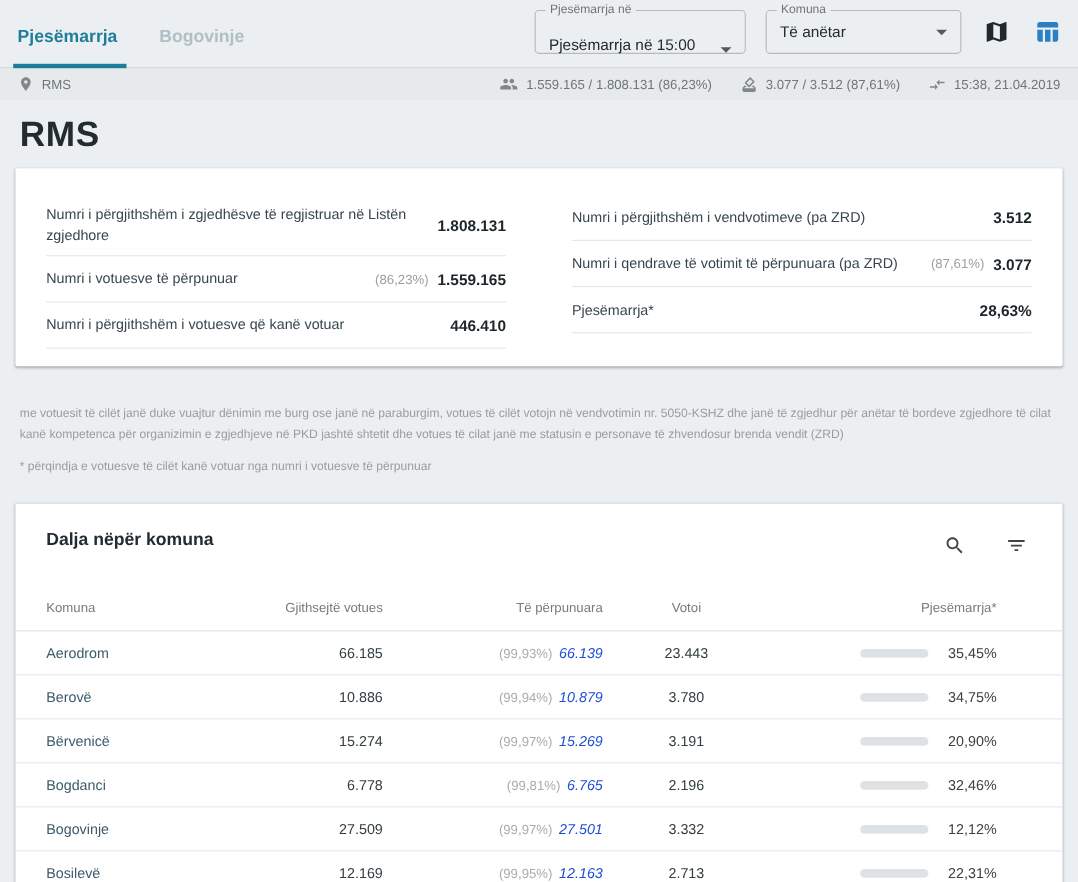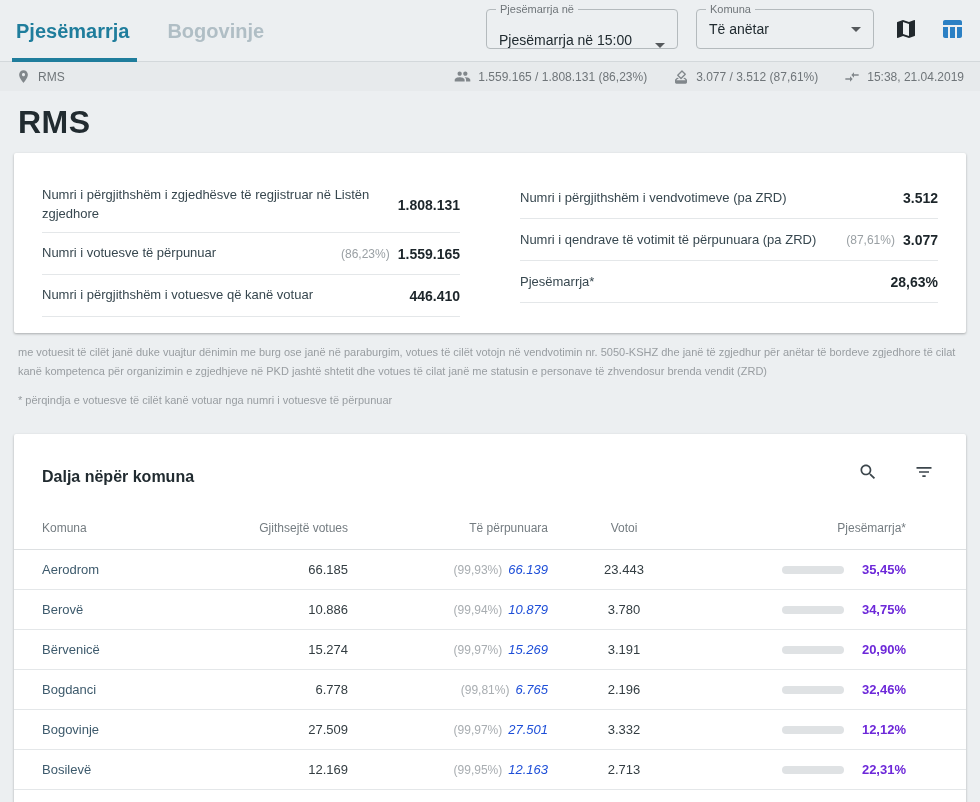--- a/index.html
+++ b/index.html
@@ -8,21 +8,21 @@
     --muted:#9aa0a4; --headgray:#747c81; --blueicon:#2b80c4;
     --barfill:#2178b5; --bartrack:#dfe2e4;
   }
   *{box-sizing:border-box;margin:0;padding:0;}
   html,body{width:980px;height:802px;overflow:hidden;}
   body{background:var(--page-bg);font-family:"Liberation Sans","DejaVu Sans",sans-serif;color:var(--dark);}
 
   
   .topbar{display:flex;justify-content:space-between;align-items:flex-end;padding:0 14px;border-bottom:1px solid #d3d8db;height:62px;position:relative;}
   .tabs{display:flex;gap:34px;height:100%;align-items:flex-end;}
-  .tab{font-size:20px;font-weight:bold;padding:0 2px 18px 2px;color:#b0bec5;cursor:pointer;position:relative;}
+  .tab{font-size:16px;font-weight:bold;padding:0 2px 18px 2px;color:#b0bec5;cursor:pointer;position:relative;}
   .tab.active{color:var(--teal);}
   .tab.active::after{content:"";position:absolute;left:-2px;right:-6px;bottom:-1px;height:4px;background:var(--teal);}
   .top-right{display:flex;align-items:center;gap:18px;padding-bottom:12px;}
   .select{position:relative;border:1px solid #b4babd;border-radius:4px;height:40px;display:flex;align-items:center;justify-content:space-between;padding:0 12px;cursor:pointer;background:transparent;}
   .select .flabel{position:absolute;top:-7px;left:9px;font-size:11px;color:#6f7579;background:var(--page-bg);padding:0 4px;}
   .select .val{font-size:14px;color:#212b30;}
   .caret{width:0;height:0;border-left:5px solid transparent;border-right:5px solid transparent;border-top:5px solid #55595c;margin-left:16px;}
   .sel-1{width:192px;align-items:flex-end;}
   .sel-2{width:178px;}
   .iconbtn{width:28px;height:28px;display:flex;align-items:center;justify-content:center;cursor:pointer;}
@@ -37,43 +37,43 @@
 
   
   .card{background:var(--card-bg);margin:0 14px;border-radius:2px;box-shadow:0 1px 3px rgba(0,0,0,.18),0 1px 2px rgba(0,0,0,.12);}
   .summary{display:flex;gap:60px;padding:24px 28px 16px;}
   .sumcol{flex:1;}
   .statrow{display:flex;align-items:center;border-bottom:1px solid var(--divider);padding:9px 0 8px;min-height:42px;}
   .statrow .lbl{flex:1;font-size:13px;color:var(--label);line-height:1.45;padding-right:14px;}
   .statrow .pct{font-size:12px;color:var(--muted);margin-right:8px;white-space:nowrap;}
   .statrow .num{font-size:14px;font-weight:bold;color:#1c252a;white-space:nowrap;}
 
-  .notes{padding:10px 18px 10px;}
+  .notes{padding:34px 18px 10px;}
   .notes p{font-size:11px;color:#989da1;line-height:1.75;max-width:945px;}
   .notes p + p{margin-top:10px;}
 
   
   .tablecard{margin-top:14px;padding-top:24px;}
-  .tc-head{display:flex;justify-content:space-between;align-items:flex-end;padding:0 28px 20px;}
+  .tc-head{display:flex;justify-content:space-between;align-items:flex-start;padding:0 28px 20px;}
   .tc-title{font-size:16px;font-weight:bold;color:#212b30;}
   .tc-icons{display:flex;gap:28px;align-items:center;}
   .trow{display:flex;align-items:center;padding:0 28px;border-bottom:1px solid var(--divider);}
   .thead-row{height:44px;font-size:12px;color:var(--headgray);border-bottom:1px solid #dde0e2;}
   .drow{height:40px;font-size:13px;}
   .col-name{flex:1;text-align:left;}
   .col-total{width:190px;text-align:right;}
   .col-proc{width:200px;text-align:right;}
   .col-voted{width:152px;text-align:center;}
   .col-turn{width:238px;display:flex;align-items:center;justify-content:flex-end;gap:14px;padding-right:32px;}
   .thead-row .col-turn{display:block;text-align:right;}
   .drow .col-name{color:var(--link);cursor:pointer;}
   .drow .col-total,.drow .col-voted{color:#333d42;}
   .procpct{color:#a8adb1;font-size:12px;margin-right:6px;}
   .procnum{color:#1d4ed8;font-style:italic;}
-  .turnval{font-weight:bold;color:#6d28d9;width:48px;text-align:right;}
+  .turnval{font-weight:normal;color:#404040;width:48px;text-align:right;}
   .bar{width:62px;height:8px;border-radius:4px;background:var(--bartrack);overflow:hidden;}
   .bar .fill{height:100%;background:var(--barfill);border-radius:4px;}
 
   svg{display:block;}
 </style>
 </head>
 <body>
 
 <div class="topbar">
   <div class="tabs">

